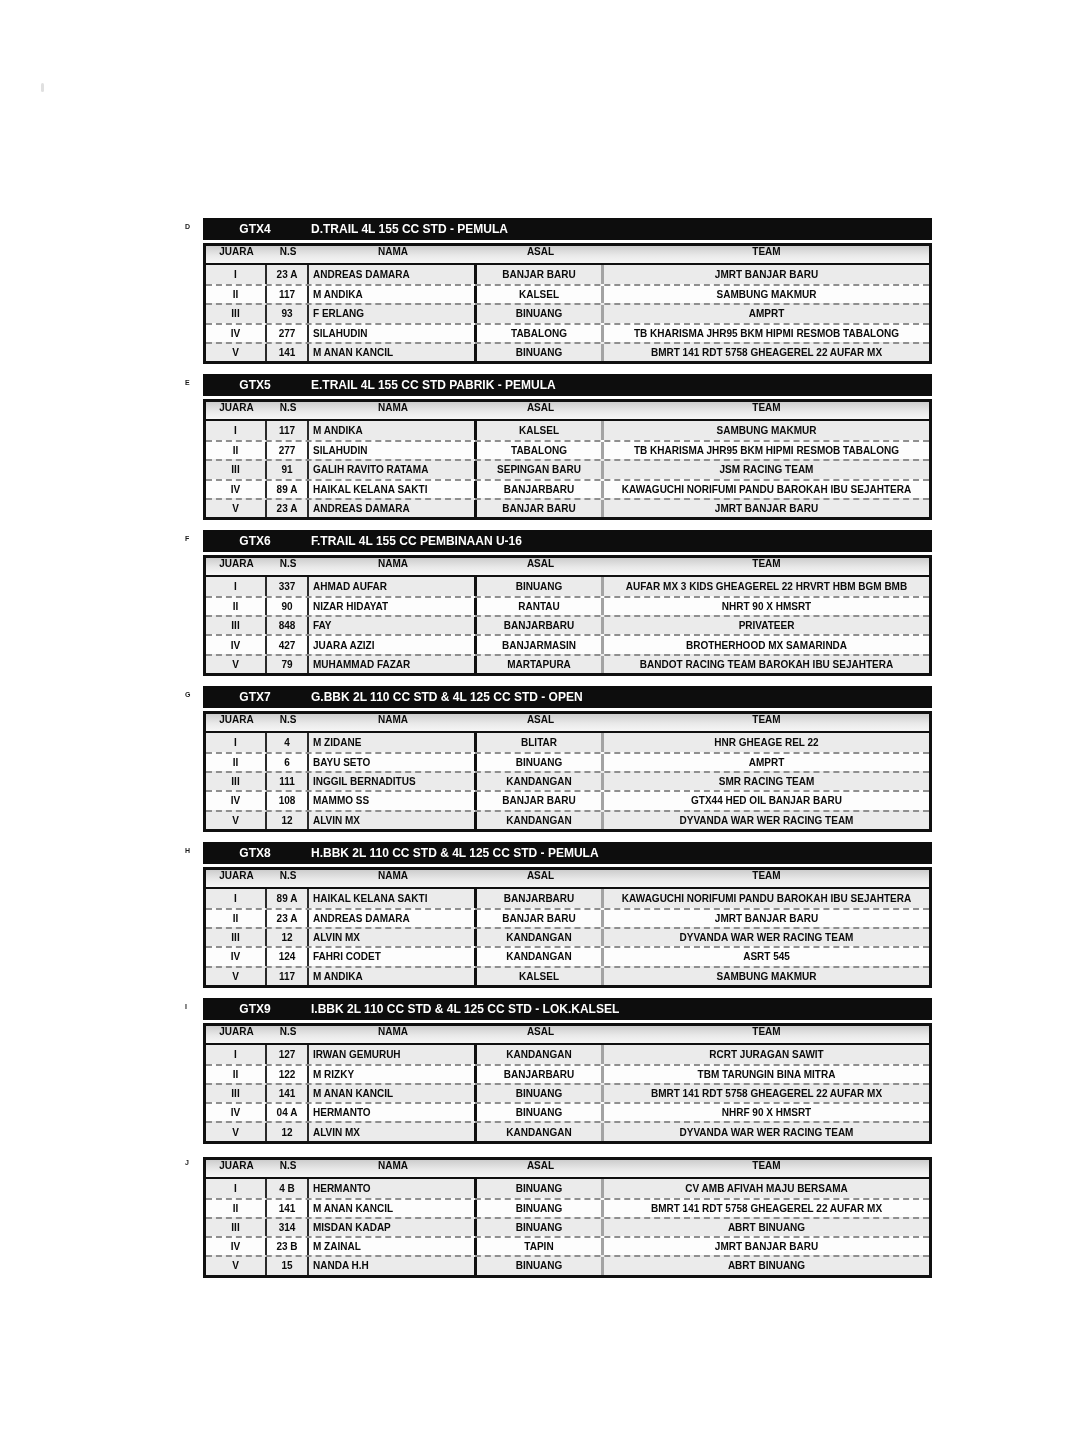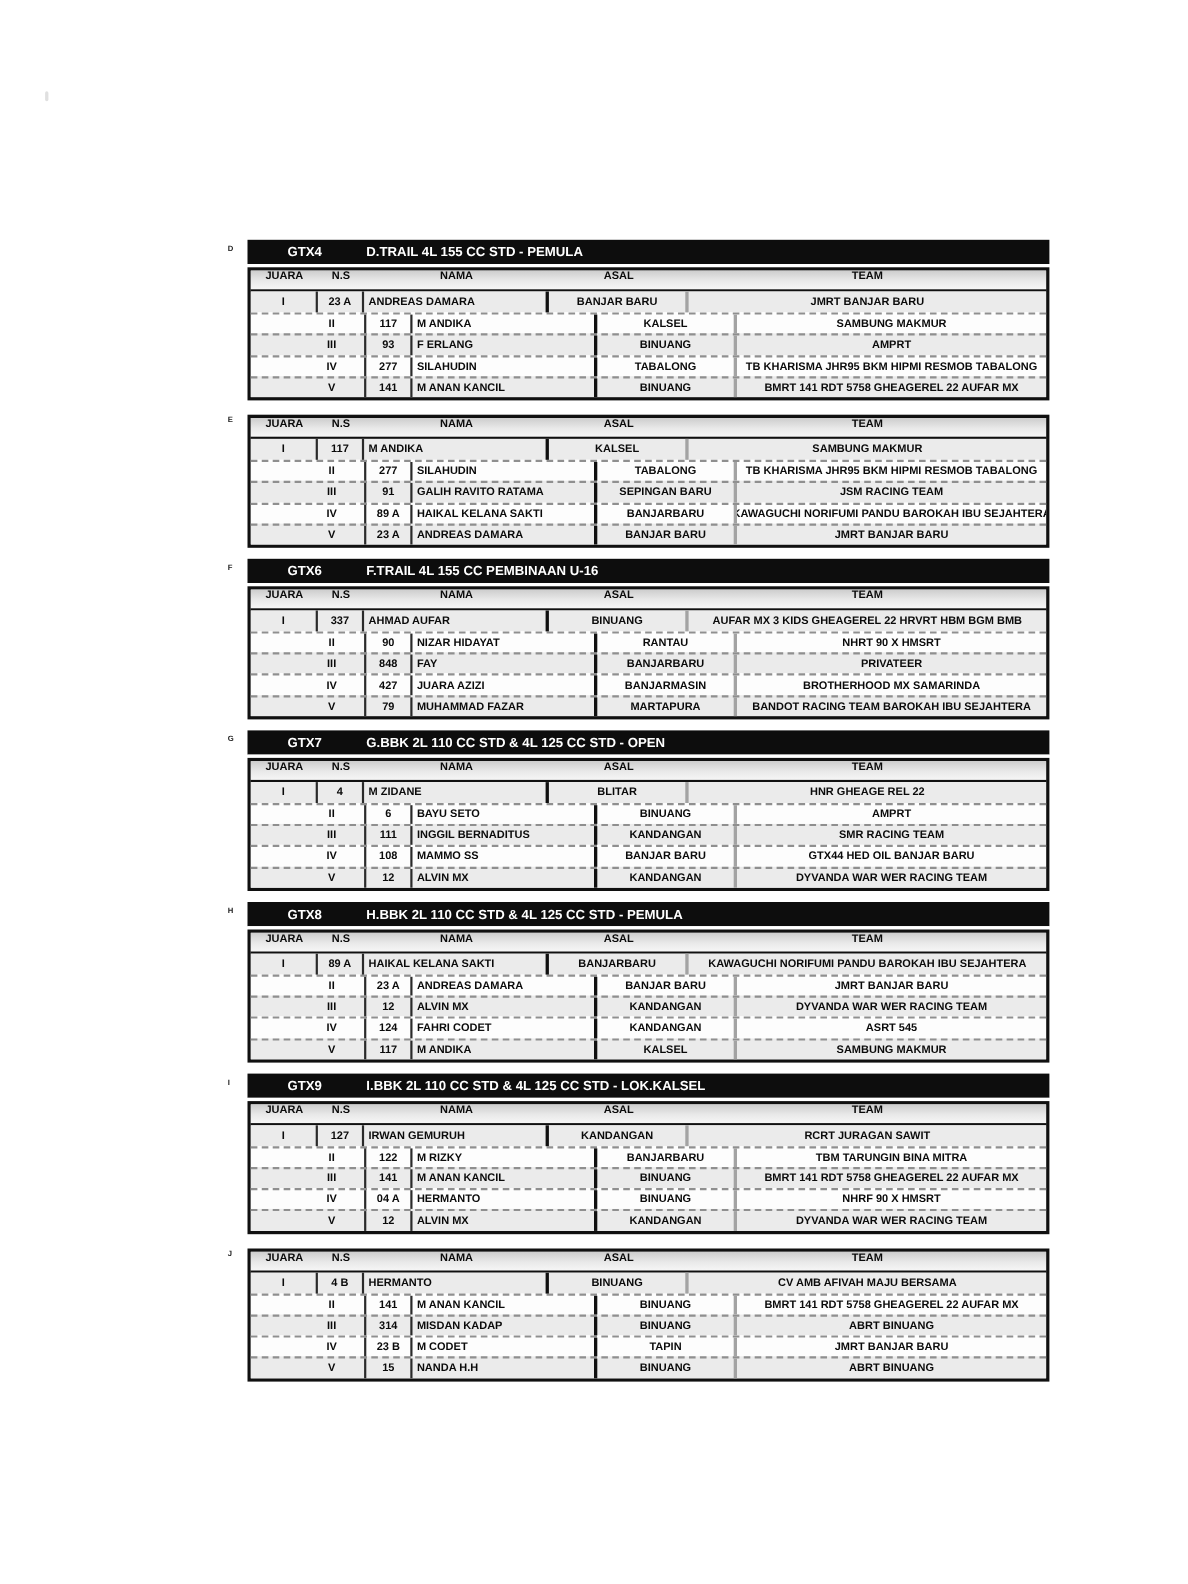--- a/index.html
+++ b/index.html
@@ -14,21 +14,21 @@
     width:1080px; height:1440px;
     background:#ffffff;
     overflow:hidden;
   }
   .artifact {
     position:absolute; left:41px; top:83px;
     width:3px; height:9px;
     background:#c6c6c6; opacity:.55; border-radius:2px;
   }
   .tables-container {
-    position:absolute; left:203px; top:218px; width:676px;margin-left:22px;
+    position:absolute; left:203px; top:218px; width:676px;
   }
   .table-block {
     position:relative;
     width:729px;
     margin-bottom:10px;
   }
   .margin-letter {
     position:absolute; left:-18px; top:5px;
     font-size:7px; font-weight:bold; color:#1a1a1a; line-height:1;
   }
@@ -63,21 +63,21 @@
   .row {
     display:flex;
     height:19.2px;
     align-items:stretch;
     font-size:10px; font-weight:bold; color:#0a0a0a;
     white-space:nowrap;
     box-sizing:border-box;
   }
   .row:nth-child(odd)  { background:#ebebeb; }
   .row:nth-child(even) { background:#fdfdfd; }
-  .row + .row { border-top:2px dashed #8f8f8f;padding-left:44px; }
+  .row + .row { border-top:2px dashed #8f8f8f; }
   .cell, .hcell {
     box-sizing:border-box;
     display:flex; align-items:center; justify-content:center;
     overflow:hidden;
   }
   .c-juara { flex:0 0 61px; }
   .c-ns    { flex:0 0 42px; }
   .c-nama  { flex:0 0 168px; }
   .c-asal  { flex:0 0 127px; }
   .c-team  { flex:1 1 auto; }
@@ -141,20 +141,24 @@
               <div class="cell c-ns">141</div>
               <div class="cell c-nama">M ANAN KANCIL</div>
               <div class="cell c-asal">BINUANG</div>
               <div class="cell c-team">BMRT 141 RDT 5758 GHEAGEREL 22 AUFAR MX</div>
             </div>
           </div>
         </div>
       </section>
       <section class="table-block">
         <div class="margin-letter">E</div>
+        <div class="title-bar">
+          <span class="code">GTX5</span>
+          <span class="bar-title">E.TRAIL 4L 155 CC STD PABRIK - PEMULA</span>
+        </div>
         <div class="bar-gap"></div>
         <div class="grid">
           <div class="head-row">
             <div class="hcell c-juara">JUARA</div>
             <div class="hcell c-ns">N.S</div>
             <div class="hcell c-nama">NAMA</div>
             <div class="hcell c-asal">ASAL</div>
             <div class="hcell c-team">TEAM</div>
           </div>
           <div class="body">
@@ -441,21 +445,21 @@
             <div class="row">
               <div class="cell c-juara">III</div>
               <div class="cell c-ns">314</div>
               <div class="cell c-nama">MISDAN KADAP</div>
               <div class="cell c-asal">BINUANG</div>
               <div class="cell c-team">ABRT BINUANG</div>
             </div>
             <div class="row">
               <div class="cell c-juara">IV</div>
               <div class="cell c-ns">23 B</div>
-              <div class="cell c-nama">M CODET</div>
+              <div class="cell c-nama">M ZAINAL</div>
               <div class="cell c-asal">TAPIN</div>
               <div class="cell c-team">JMRT BANJAR BARU</div>
             </div>
             <div class="row">
               <div class="cell c-juara">V</div>
               <div class="cell c-ns">15</div>
               <div class="cell c-nama">NANDA H.H</div>
               <div class="cell c-asal">BINUANG</div>
               <div class="cell c-team">ABRT BINUANG</div>
             </div>

